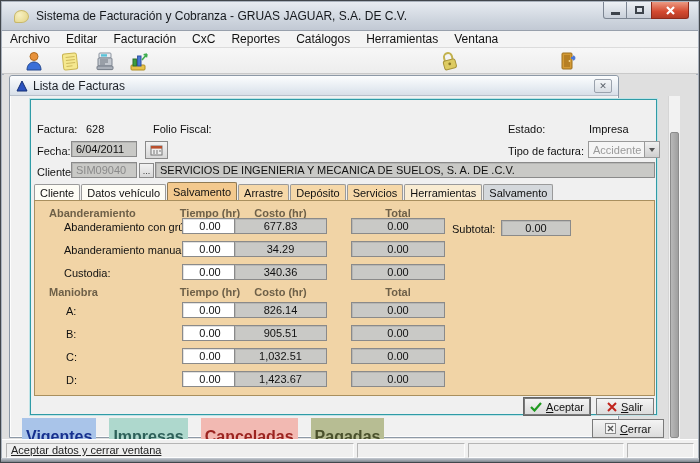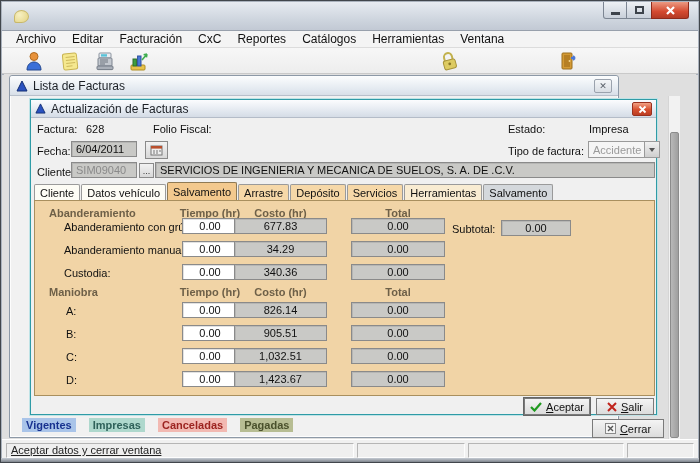--- a/index.html
+++ b/index.html
@@ -16,21 +16,21 @@
   .winbtns{position:absolute;right:10px;top:1px;display:flex;}
   .wbtn{height:17px;border:1px solid #7c8592;border-top:none;display:flex;align-items:center;justify-content:center;
     background:linear-gradient(#eef1f5,#c9d0da);}
   .wbtn.min{width:24px;border-radius:0 0 0 3px;}
   .wbtn.max{width:24px;border-left:none;border-right:none;}
   .wbtn.close{width:38px;border-radius:0 0 3px 0;background:linear-gradient(#ec9a82,#d4492f 60%,#b33a24);border-color:#8e2a1a;}
   .glyph-min{width:9px;height:3px;background:#3d434b;margin-top:6px;}
   .glyph-max{width:9px;height:8px;border:2px solid #3d434b;background:transparent;}
   
   .menubar{position:absolute;left:1px;top:30px;right:1px;height:17px;background:#f4f4f4;
-    border-bottom:1px solid #dcdcdc;display:flex;align-items:center;padding-left:6px;}
+    border-bottom:1px solid #dcdcdc;display:flex;align-items:center;}
   .menu-item{font-size:12px;color:#111;padding:1px 8px;}
   
   .toolbar{position:absolute;left:1px;top:47px;right:1px;height:26px;background:linear-gradient(#f7f7f7,#ededed);
     border-bottom:1px solid #c9c9c9;}
   .tool{position:absolute;top:2px;width:24px;height:22px;display:flex;align-items:center;justify-content:center;}
   
   .mdi{position:absolute;left:1px;top:74px;right:1px;height:364px;background:#dfdfdf;}
   
   .lista{position:absolute;left:7px;top:0px;width:610px;height:363px;background:#f1f1f1;
     border:1px solid #8d99a7;border-radius:3px 3px 0 0;box-shadow:0 0 0 1px #fdfdfd inset;}
@@ -81,40 +81,41 @@
   .sec-h{position:absolute;font-size:11px;font-weight:bold;color:#6e6048;white-space:nowrap;}
   .col-h{position:absolute;font-size:11px;font-weight:bold;color:#6e6048;text-align:center;white-space:nowrap;}
   
   .btn{position:absolute;height:17px;background:linear-gradient(#f4f4f4,#dcdcdc);border:1px solid #7a7a7a;
     display:flex;align-items:center;justify-content:center;font-size:11px;color:#111;gap:4px;}
   .btn.default{box-shadow:0 0 0 1px #666;}
   .btn-label{display:inline-block;}
   .btn-label::first-letter{text-decoration:underline;}
   
   .legend{position:absolute;left:12px;top:322px;display:flex;gap:13px;}
-  .chip{font-size:11px;font-weight:bold;padding:1px 4px;}
+  .chip{font-size:16px;font-weight:bold;padding:10px 4px;}
   
   .statusbar{position:absolute;left:1px;right:1px;top:438px;height:21px;background:#f0f0f0;
     border-top:1px solid #fff;display:flex;align-items:center;padding:0 4px;gap:3px;}
   .spanel{height:15px;border:1px solid #b5b5b5;border-right-color:#fdfdfd;border-bottom-color:#fdfdfd;
     background:#efefef;font-size:11px;color:#222;display:flex;align-items:center;padding:0 4px;white-space:nowrap;overflow:hidden;}
   .sp1{width:348px;text-decoration:underline;}
   .sp2{width:108px;}
   .sp3{width:156px;}
   .sp4{flex:1;}
   .bottom-edge{position:absolute;left:0;right:0;bottom:0;height:4px;background:linear-gradient(#c6ccd4,#7e848c);}
   svg{display:block;}
 </style>
 </head>
 <body>
 
 <div class="app">
 
   <div class="titlebar">
     <div class="app-icon"></div>
+    <span class="title-text">Sistema de Facturación y Cobranza - GRUAS JAGUAR, S.A. DE C.V.</span>
   </div>
   <div class="winbtns">
     <div class="wbtn min">
         <div class="glyph-min"></div>
       </div>
     <div class="wbtn max">
         <div class="glyph-max"></div>
       </div>
     <div class="wbtn close">
       <svg width="11" height="11" viewBox="0 0 11 11">
@@ -188,31 +189,20 @@
         <svg width="12" height="12" viewBox="0 0 12 12" style="margin-left:6px">
           <polygon points="6,1 11,11 1,11" fill="#2a52c0" stroke="#142f72"></polygon>
         </svg>
         <span class="child-title-text">Lista de Facturas</span>
         <div class="lista-close">✕</div>
       </div>
 
       <div class="lista-content">
 
         <div class="dialog">
-          <div class="dlg-titlebar">
-            <svg width="11" height="11" viewBox="0 0 12 12" style="margin-left:4px">
-              <polygon points="6,1 11,11 1,11" fill="#2a52c0" stroke="#142f72"></polygon>
-            </svg>
-            <span class="child-title-text">Actualización de Facturas</span>
-            <div class="dlg-close">
-              <svg width="9" height="9" viewBox="0 0 9 9">
-                  <path d="M1.5 1.5 L7.5 7.5 M7.5 1.5 L1.5 7.5" stroke="#fff" stroke-width="1.8"></path>
-                </svg>
-            </div>
-          </div>
 
           <span class="lbl" style="left:6px;top:23px">Factura:</span>
           <span class="val" style="left:55px;top:23px">628</span>
           <span class="lbl" style="left:122px;top:23px">Folio Fiscal:</span>
           <span class="lbl" style="left:477px;top:23px">Estado:</span>
           <span class="val" style="left:558px;top:23px">Impresa</span>
 
           <span class="lbl" style="left:6px;top:45px">Fecha:</span>
           <div class="fld gray left" style="left:40px;top:41px;width:66px">6/04/2011</div>
           <div class="mini-btn" style="left:114px;top:41px;width:23px;height:18px">

